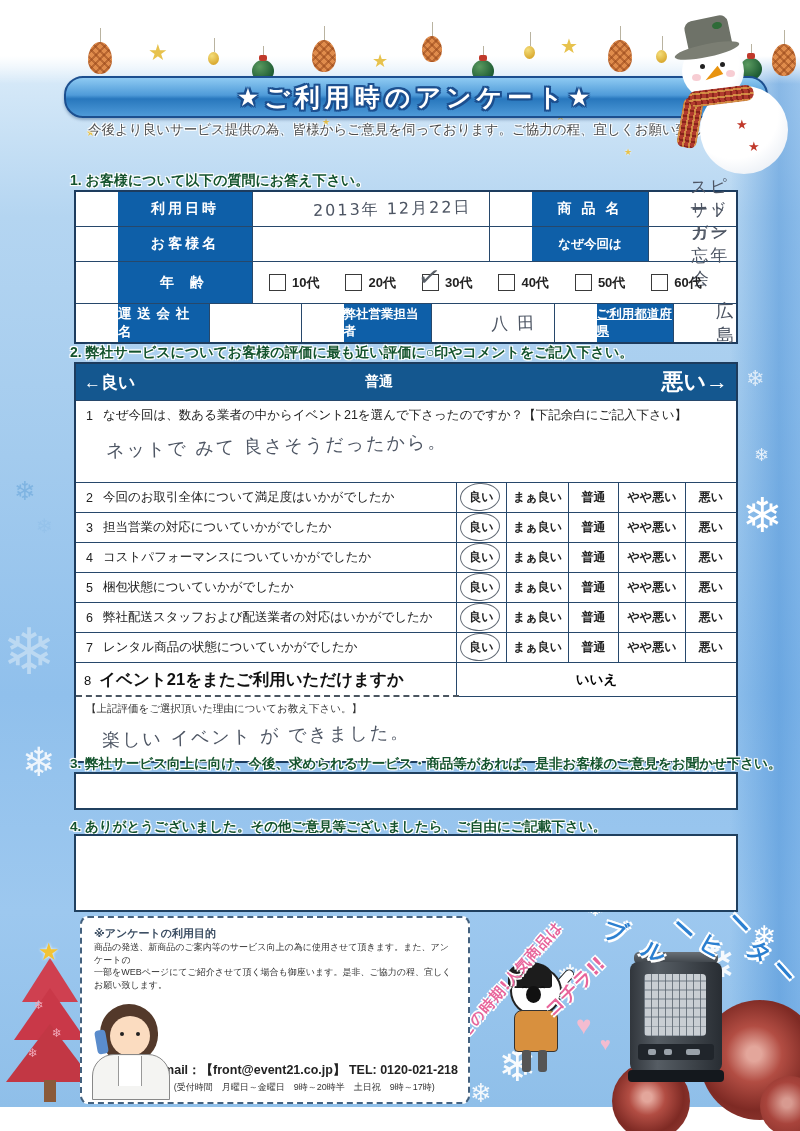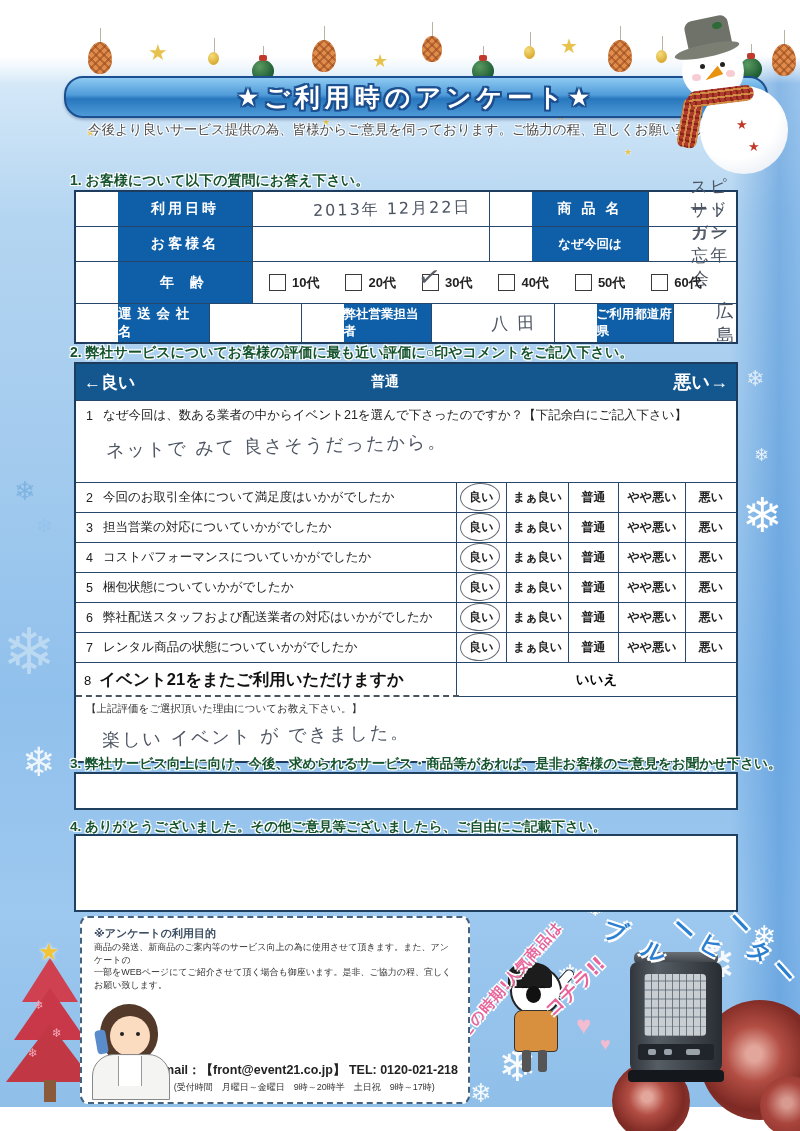--- a/index.html
+++ b/index.html
@@ -77,21 +77,21 @@
   .agelabel{font-size:13px;font-weight:bold;color:#222;}
   .checkmark{position:absolute;left:-4px;top:-13px;font-size:27px;color:#5a6068;transform:rotate(10deg);font-family:"DejaVu Sans",sans-serif;}
   
   .t2{position:absolute;left:74px;top:362px;width:664px;z-index:5;background:#fff;
     border:2px solid #1d3c5e;box-sizing:border-box;}
   .t2-header{display:flex;height:36px;background:#14578f;color:#fff;}
   .t2h-item{width:381px;display:flex;align-items:center;justify-content:center;
     font-size:19px;font-weight:bold;letter-spacing:8px;border-right:1.5px solid #3d7cb0;box-sizing:border-box;}
   .t2h-right{flex:1;display:flex;align-items:center;justify-content:space-between;
     padding:0 8px;font-weight:bold;}
-  .t2h-right .hg{font-size:17px;} .t2h-right .hn{font-size:14px;} .t2h-right .hb{font-size:18px;margin-left:39px;}
+  .t2h-right .hg{font-size:17px;} .t2h-right .hn{font-size:14px;} .t2h-right .hb{font-size:22px;margin-left:39px;}
   .t2-q1{height:29px;display:flex;align-items:center;padding-left:8px;font-size:12.5px;color:#222;border-top:1.5px solid #27486b;}
   .t2-ans{height:52px;padding:4px 10px 0 30px;box-sizing:border-box;}
   .t2-row{display:flex;height:29px;border-top:1.5px solid #27486b;}
   .t2-qcell{width:381px;box-sizing:border-box;border-right:1.5px solid #27486b;
     display:flex;align-items:center;padding-left:8px;font-size:12.5px;color:#222;gap:10px;}
   .qno{margin-left:2px;}
   .opt{box-sizing:border-box;border-right:1.5px solid #27486b;display:flex;align-items:center;
     justify-content:center;font-size:12px;font-weight:bold;color:#222;}
   .opt.o1{width:50px;} .opt.o2{width:62px;} .opt.o3{width:50px;} .opt.o4{width:67px;} .opt.o5{flex:1;border-right:none;}
   .circled{position:relative;display:inline-block;}
@@ -304,21 +304,21 @@
     </div>
     <div class="t1-row" style="height:38px;">
       <div class="cell lbl" style="width:131px;letter-spacing:1px;font-size:13.5px;">運 送 会 社 名</div>
       <div class="cell val" style="width:70px;">
         <span class="hw"></span>
       </div>
       <div class="cell lbl tight" style="width:125px;">弊社営業担当者</div>
       <div class="cell val" style="width:115px;">
         <span class="hw" style="font-size:17px;">八 田</span>
       </div>
-      <div class="cell lbl tight" style="width:110px;">ご利用都道府県</div>
+      <div class="cell lbl tight" style="width:110px;text-decoration:underline;">ご利用都道府県</div>
       <div class="cell val" style="flex:1;">
         <span class="hw" style="font-size:18px;">広島</span>
       </div>
     </div>
   </div>
 
   <div class="sec-head" style="left:70px;top:344px;">2. 弊社サービスについてお客様の評価に最も近い評価に○印やコメントをご記入下さい。</div>
 
   <div class="t2">
     <div class="t2-header">

